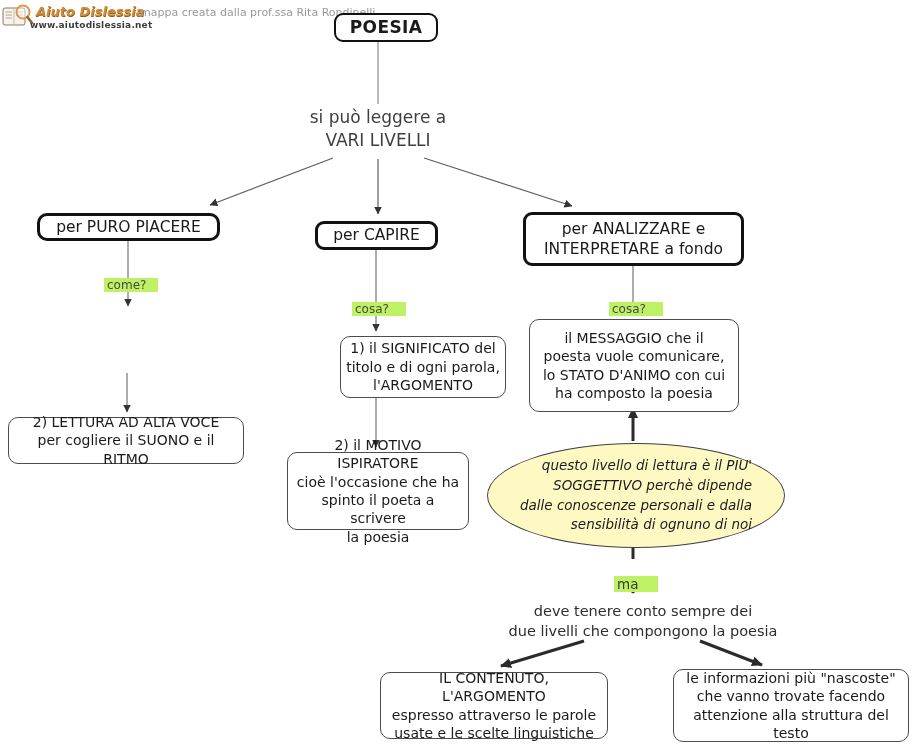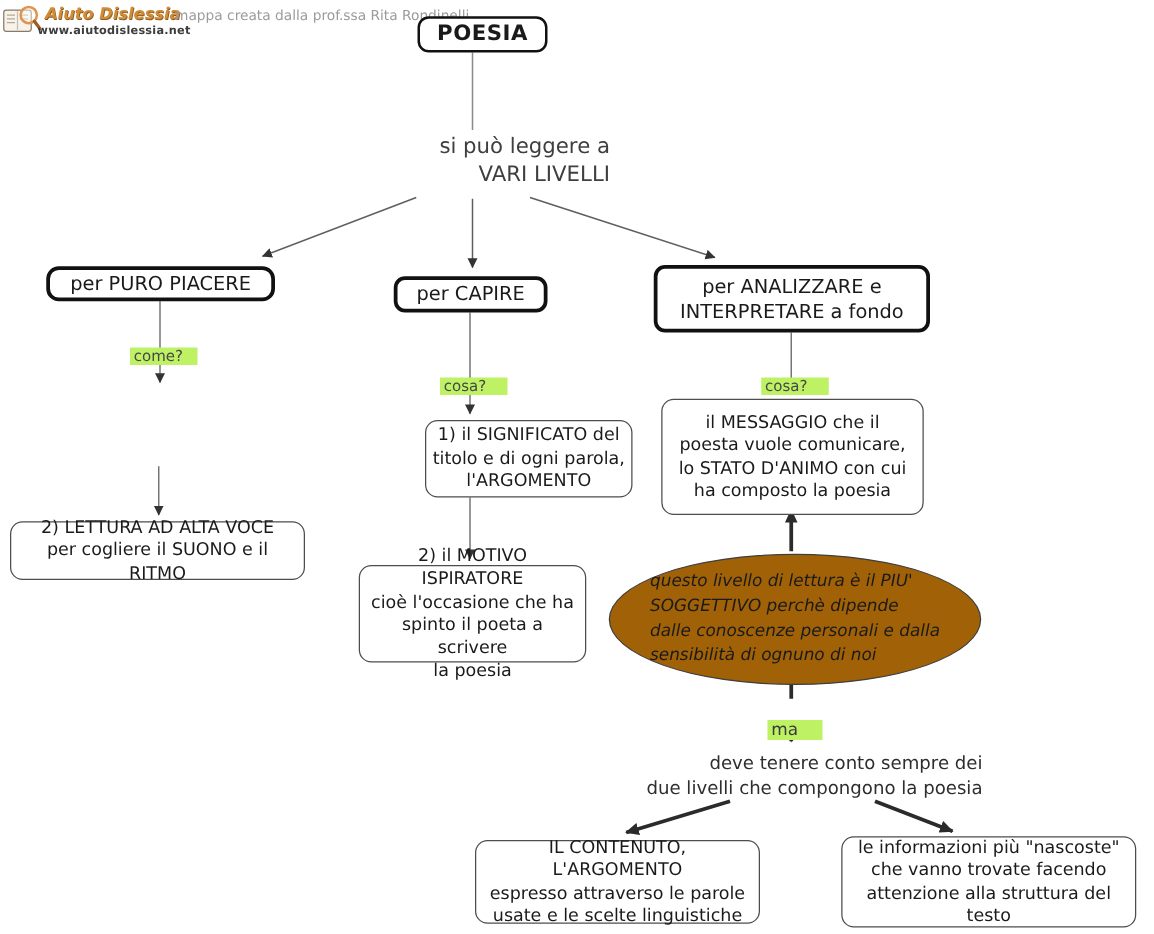--- a/index.html
+++ b/index.html
@@ -10,29 +10,29 @@
   #wires{position:absolute;left:0;top:0;width:923px;height:747px;}
   .box{
     position:absolute;display:flex;align-items:center;justify-content:center;
     text-align:center;white-space:pre-line;background:#ffffff;border-radius:10px;
     color:#1a1a1a;font-size:14px;line-height:1.32;padding:2px 4px;box-sizing:border-box;
   }
   .thin{border:1.5px solid #4d4d4d;}
   .thick{border:3px solid #111111;font-size:15.5px;border-radius:9px;}
   .root{border:2.5px solid #111111;font-weight:bold;font-size:17px;letter-spacing:.4px;border-radius:9px;}
   .caption{
-    position:absolute;text-align:right;white-space:pre-line;color:#3f3f3f;
+    position:absolute;text-align:center;white-space:pre-line;color:#3f3f3f;
   }
   .qlabel{
     position:absolute;background:#bef264;color:#474747;font-size:12px;
     text-align:left;padding:0 3px;white-space:nowrap;margin-top:16px;
   }
   .ellipse{
     position:absolute;display:flex;align-items:center;justify-content:center;
-    text-align:left;white-space:pre-line;background:#a16207;
+    text-align:right;white-space:pre-line;background:#fef9c3;
     border:1.4px solid #3f3f3f;border-radius:50%;
     font-style:italic;font-size:13.5px;line-height:1.45;color:#1a1a1a;
   }
   .hdr{position:absolute;white-space:nowrap;}
   .logo-title{font-size:13px;font-weight:bold;font-style:italic;color:#d08c36;text-shadow:.6px .6px 0 #8a5a20;}
   .credit{font-size:11px;color:#9a9a9a;}
   .site{font-size:9px;font-weight:bold;color:#3d3d3d;letter-spacing:.2px;}
 </style>
 </head>
 <body>

